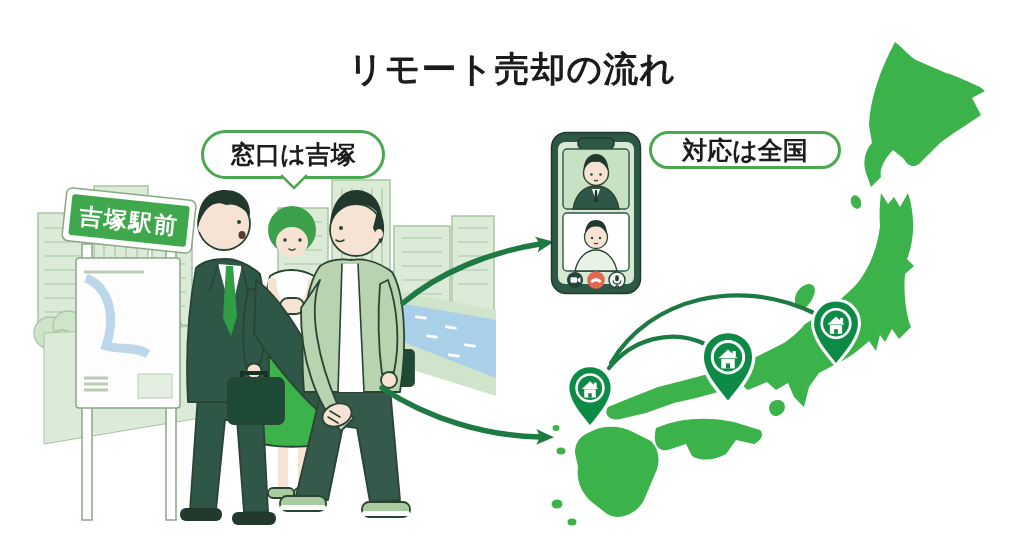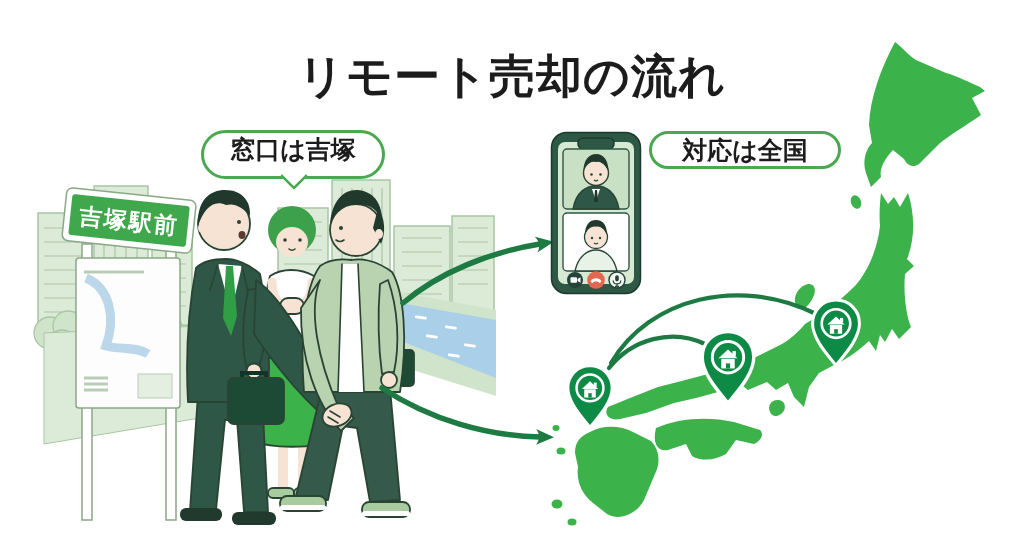--- a/index.html
+++ b/index.html
@@ -9,23 +9,23 @@
     --end-call-red:#e4674f; --bg-light:#dcead8; --bg-mid:#cfe4ca;
     --bg-outline:#a9c6a4; --river-blue:#aacfe8; --text-black:#1c1c1c;
     --skin:#f6e3d3; --cardigan-green:#b9d3b1; --pants-green:#35594a;
     --skirt-green:#3cb24a; --hair-dark:#21392d; --hair-green:#3da04b;
     --bag-green:#1d4a35; --shoe-green:#a8cba0;
   }
   html,body{margin:0;padding:0;background:#fff;}
   .canvas{position:relative;width:1024px;height:559px;background:#fff;overflow:hidden;
     font-family:"Liberation Sans","DejaVu Sans",sans-serif;}
   .title{position:absolute;top:46px;left:0;width:100%;text-align:center;
-    font-size:46px;font-weight:800;letter-spacing:1px;color:var(--text-black);}
+    font-size:35px;font-weight:800;letter-spacing:1px;color:var(--text-black);}
   .bubble{position:absolute;background:#fff;border:3.5px solid var(--bubble-border);
-    border-radius:28px;display:flex;align-items:flex-start;justify-content:center;
+    border-radius:28px;display:flex;align-items:center;justify-content:center;
     font-size:25px;font-weight:700;color:var(--text-black);box-sizing:border-box;}
   .bubble-left{left:201px;top:130px;width:184px;height:49px;}
   .bubble-right{left:649px;top:131px;width:192px;height:38px;}
   .bubble-tail{position:absolute;bottom:-10px;left:calc(50% - 9px);width:17px;height:17px;
     background:#fff;border-right:3.5px solid var(--bubble-border);
     border-bottom:3.5px solid var(--bubble-border);transform:rotate(45deg);border-radius:2px;}
   svg{position:absolute;display:block;}
   .scene-svg{left:20px;top:168px;}
   .map-svg{left:548px;top:30px;}
   .arrows-svg{left:0;top:0;}

